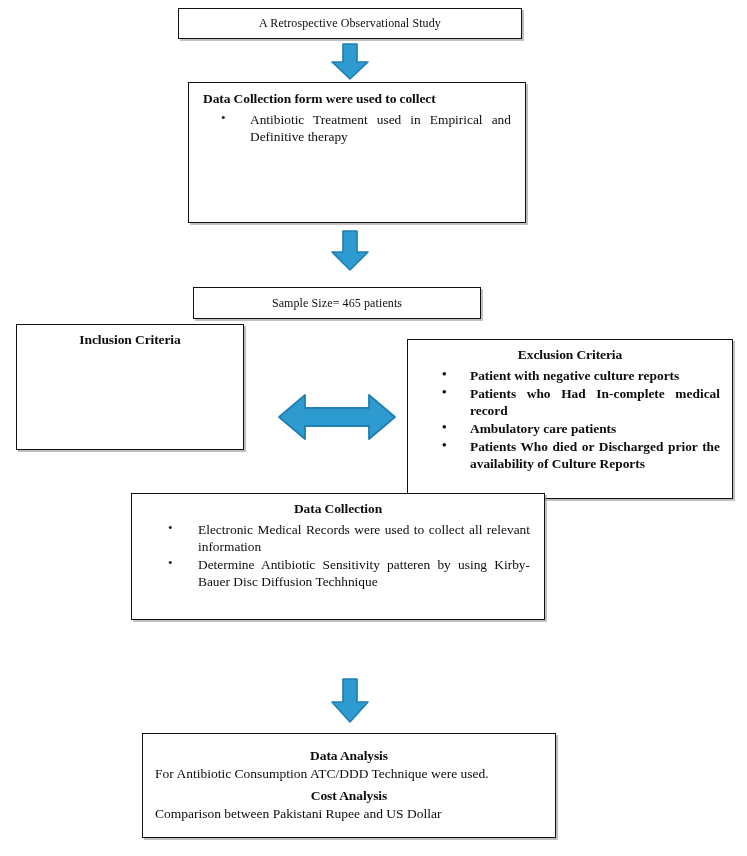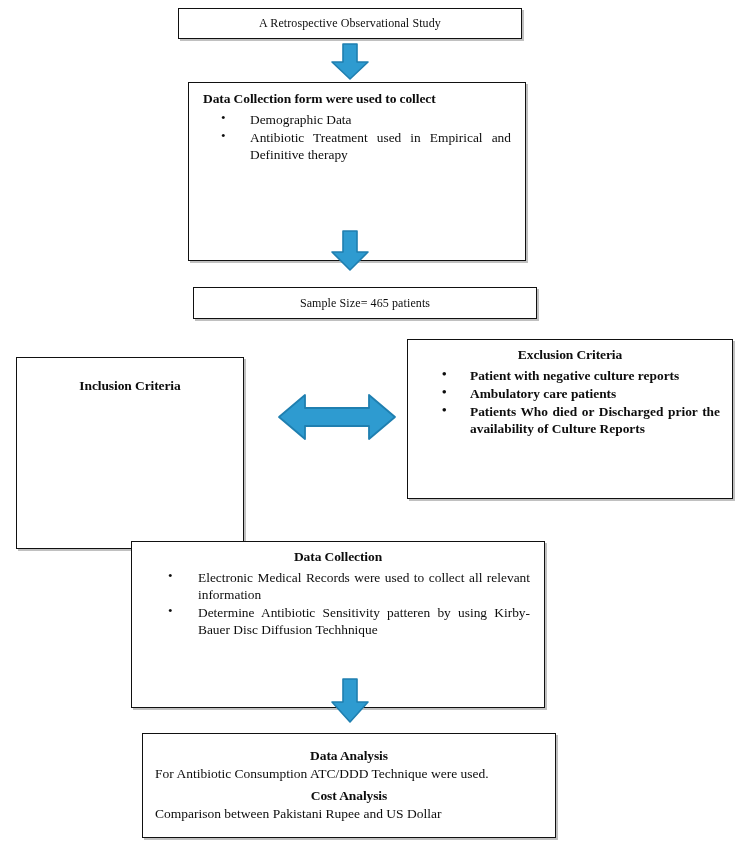--- a/index.html
+++ b/index.html
@@ -84,25 +84,25 @@
   .just > li .txt { text-align: justify; text-align-last: left; }
 
   
   .arrow {
     position: absolute;
   }
   .arrow svg { display: block; }
 
   
   #box-title-study      { left: 178px; top: 8px;   width: 344px; height: 31px; }
-  #box-data-collection-form { left: 188px; top: 82px; width: 338px; height: 179px; padding: 8px 14px 0 14px; }
-  #box-sample-size      { left: 193px; top: 287px; width: 344px; height: 32px; }
-  #box-inclusion        { left: 16px;  top: 357px; width: 228px; height: 192px; padding: 20px 14px 0 14px; }
+  #box-data-collection-form { left: 188px; top: 82px; width: 338px; height: 141px; padding: 8px 14px 0 14px; }
+  #box-sample-size      { left: 193px; top: 287px; width: 288px; height: 32px; }
+  #box-inclusion        { left: 16px;  top: 324px; width: 228px; height: 126px; padding: 7px 14px 0 14px; }
   #box-exclusion        { left: 407px; top: 339px; width: 326px; height: 160px; padding: 7px 12px 0 12px; }
-  #box-data-collection  { left: 131px; top: 541px; width: 414px; height: 167px; padding: 7px 14px 14px 14px; }
+  #box-data-collection  { left: 131px; top: 493px; width: 414px; height: 127px; padding: 7px 14px 14px 14px; }
   #box-analysis         { left: 142px; top: 733px; width: 414px; height: 105px; padding: 10px 12px 0 12px; }
 
   #box-data-collection-form ul.bullets > li { padding-left: 47px; }
   #box-inclusion ul.bullets > li           { padding-left: 48px; }
   #box-exclusion ul.bullets > li           { padding-left: 50px; font-weight: bold; }
   #box-data-collection ul.bullets > li     { padding-left: 52px; }
 
   #box-data-collection-form ul.bullets > li::before { left: 18px; }
   #box-inclusion ul.bullets > li::before            { left: 19px; }
   #box-exclusion ul.bullets > li::before            { left: 22px; }
@@ -128,23 +128,20 @@
   <div class="arrow" id="arrow-1">
     <svg width="40" height="38" viewBox="0 0 40 38">
       <polygon points="13,1 27,1 27,19 38,19 20,36 2,19 13,19" fill="#2E9BD0" stroke="#1F7FB0" stroke-width="1.6" stroke-linejoin="round"></polygon>
     </svg>
   </div>
 
   <div class="box" id="box-data-collection-form">
     <div class="box-title" style="text-align:left;">Data Collection form were used to collect</div>
     <ul class="bullets just">
       <li>
-          <span class="txt">Demographic Data</span>
-        </li>
-      <li>
           <span class="txt">Antibiotic Treatment used in Empirical and Definitive therapy</span>
         </li>
     </ul>
   </div>
 
   <div class="arrow" id="arrow-2">
     <svg width="40" height="42" viewBox="0 0 40 42">
       <polygon points="13,1 27,1 27,22 38,22 20,40 2,22 13,22" fill="#2E9BD0" stroke="#1F7FB0" stroke-width="1.6" stroke-linejoin="round"></polygon>
     </svg>
   </div>
@@ -161,20 +158,23 @@
     <svg width="120" height="50" viewBox="0 0 120 50">
       <polygon points="2,25 28,3 28,16 92,16 92,3 118,25 92,47 92,34 28,34 28,47" fill="#2E9BD0" stroke="#1F7FB0" stroke-width="1.8" stroke-linejoin="round"></polygon>
     </svg>
   </div>
 
   <div class="box" id="box-exclusion">
     <div class="box-title">Exclusion Criteria</div>
     <ul class="bullets just">
       <li>
           <span class="txt">Patient with negative culture reports</span>
+        </li>
+      <li>
+          <span class="txt">Patients who Had In-complete medical record</span>
         </li>
       <li>
           <span class="txt">Ambulatory care patients</span>
         </li>
       <li>
           <span class="txt">Patients Who died or Discharged prior the availability of Culture Reports</span>
         </li>
     </ul>
   </div>
 

